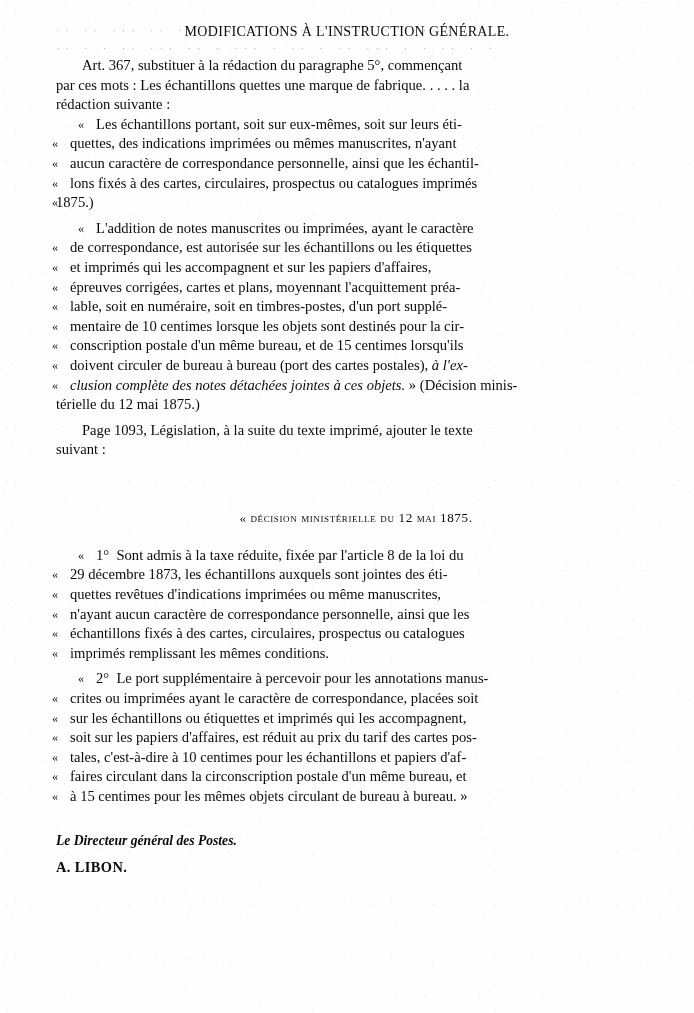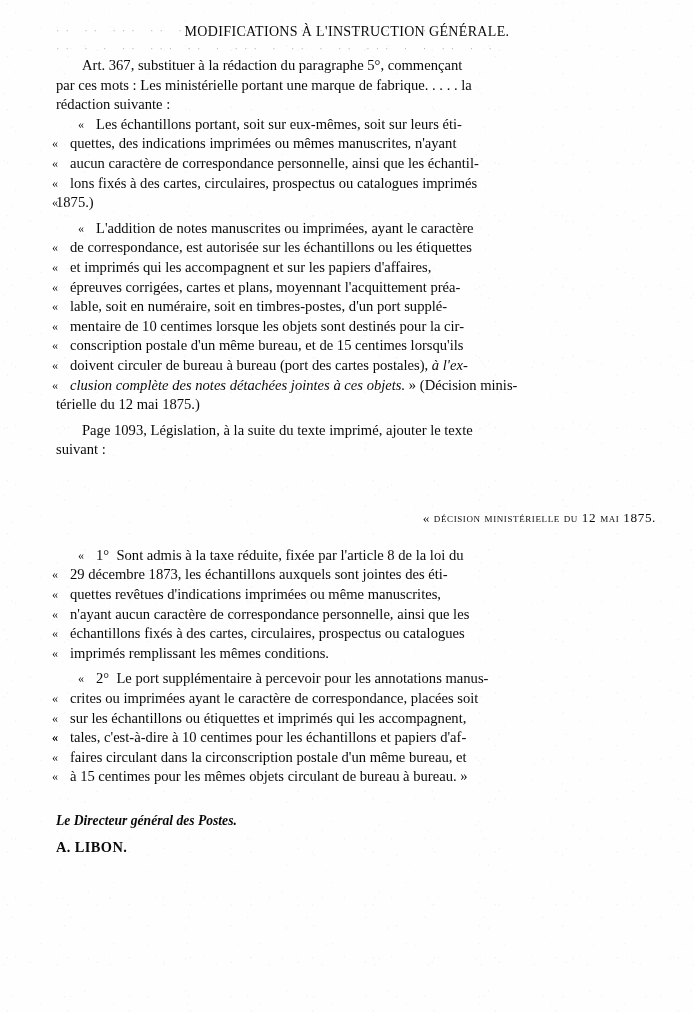--- a/index.html
+++ b/index.html
@@ -114,21 +114,21 @@
   .q-line .qtext { display: inline-block; text-align: center; }
   .ital { font-style: italic; }
   .supsm {
     font-size: .68em;
     vertical-align: .42em;
     line-height: 0;
   }
 
   
   .decision-head {
-    text-align: right;
+    text-align: center;
     font-variant: small-caps;
     font-size: 13.2px;
     letter-spacing: .6px;
     margin: 0;
     white-space: nowrap;
   }
   .decision-head .hnum { font-variant: normal; }
 
   
   .sig-role {
@@ -165,21 +165,21 @@
       <div class="ghost-row ghost-a">··  ··   ··· ··   ···· ·  ··   ··  · ··   ···  · ·  ··  ·  ·· ·</div>
       <div class="running-head">MODIFICATIONS À L'INSTRUCTION GÉNÉRALE.</div>
       <div class="ghost-row ghost-b">·· ·  · ··  ··· ··  · ··· ·  ·· ·  ··  ··· ·  ·  ·· ·  ·</div>
     </div>
 
     <div class="body-block">
 
       <div class="sp-14"></div>
       <div>
         <div class="para indent">Art. 367, substituer à la rédaction du paragraphe 5°, commençant</div>
-        <div class="para">par ces mots : Les ministérielle portant une marque de fabrique. . . . . la</div>
+        <div class="para">par ces mots : Les échantillons quettes une marque de fabrique. . . . . la</div>
         <div class="para">rédaction suivante :</div>
       </div>
 
       <div class="quote-block">
         <div class="q-line first">
           <span class="gmark">«</span>
           <span class="qtext">Les échantillons portant, soit sur eux-mêmes, soit sur leurs éti-</span>
         </div>
         <div class="q-line">
           <span class="gmark">«</span>
@@ -292,20 +292,21 @@
         <div class="q-line">
           <span class="gmark">«</span>
           <span class="qtext">crites ou imprimées ayant le caractère de correspondance, placées soit</span>
         </div>
         <div class="q-line">
           <span class="gmark">«</span>
           <span class="qtext">sur les échantillons ou étiquettes et imprimés qui les accompagnent,</span>
         </div>
         <div class="q-line">
           <span class="gmark">«</span>
+          <span class="qtext">soit sur les papiers d'affaires, est réduit au prix du tarif des cartes pos-</span>
         </div>
         <div class="q-line">
           <span class="gmark">«</span>
           <span class="qtext">tales, c'est-à-dire à 10 centimes pour les échantillons et papiers d'af-</span>
         </div>
         <div class="q-line">
           <span class="gmark">«</span>
           <span class="qtext">faires circulant dans la circonscription postale d'un même bureau, et</span>
         </div>
         <div class="q-line">

